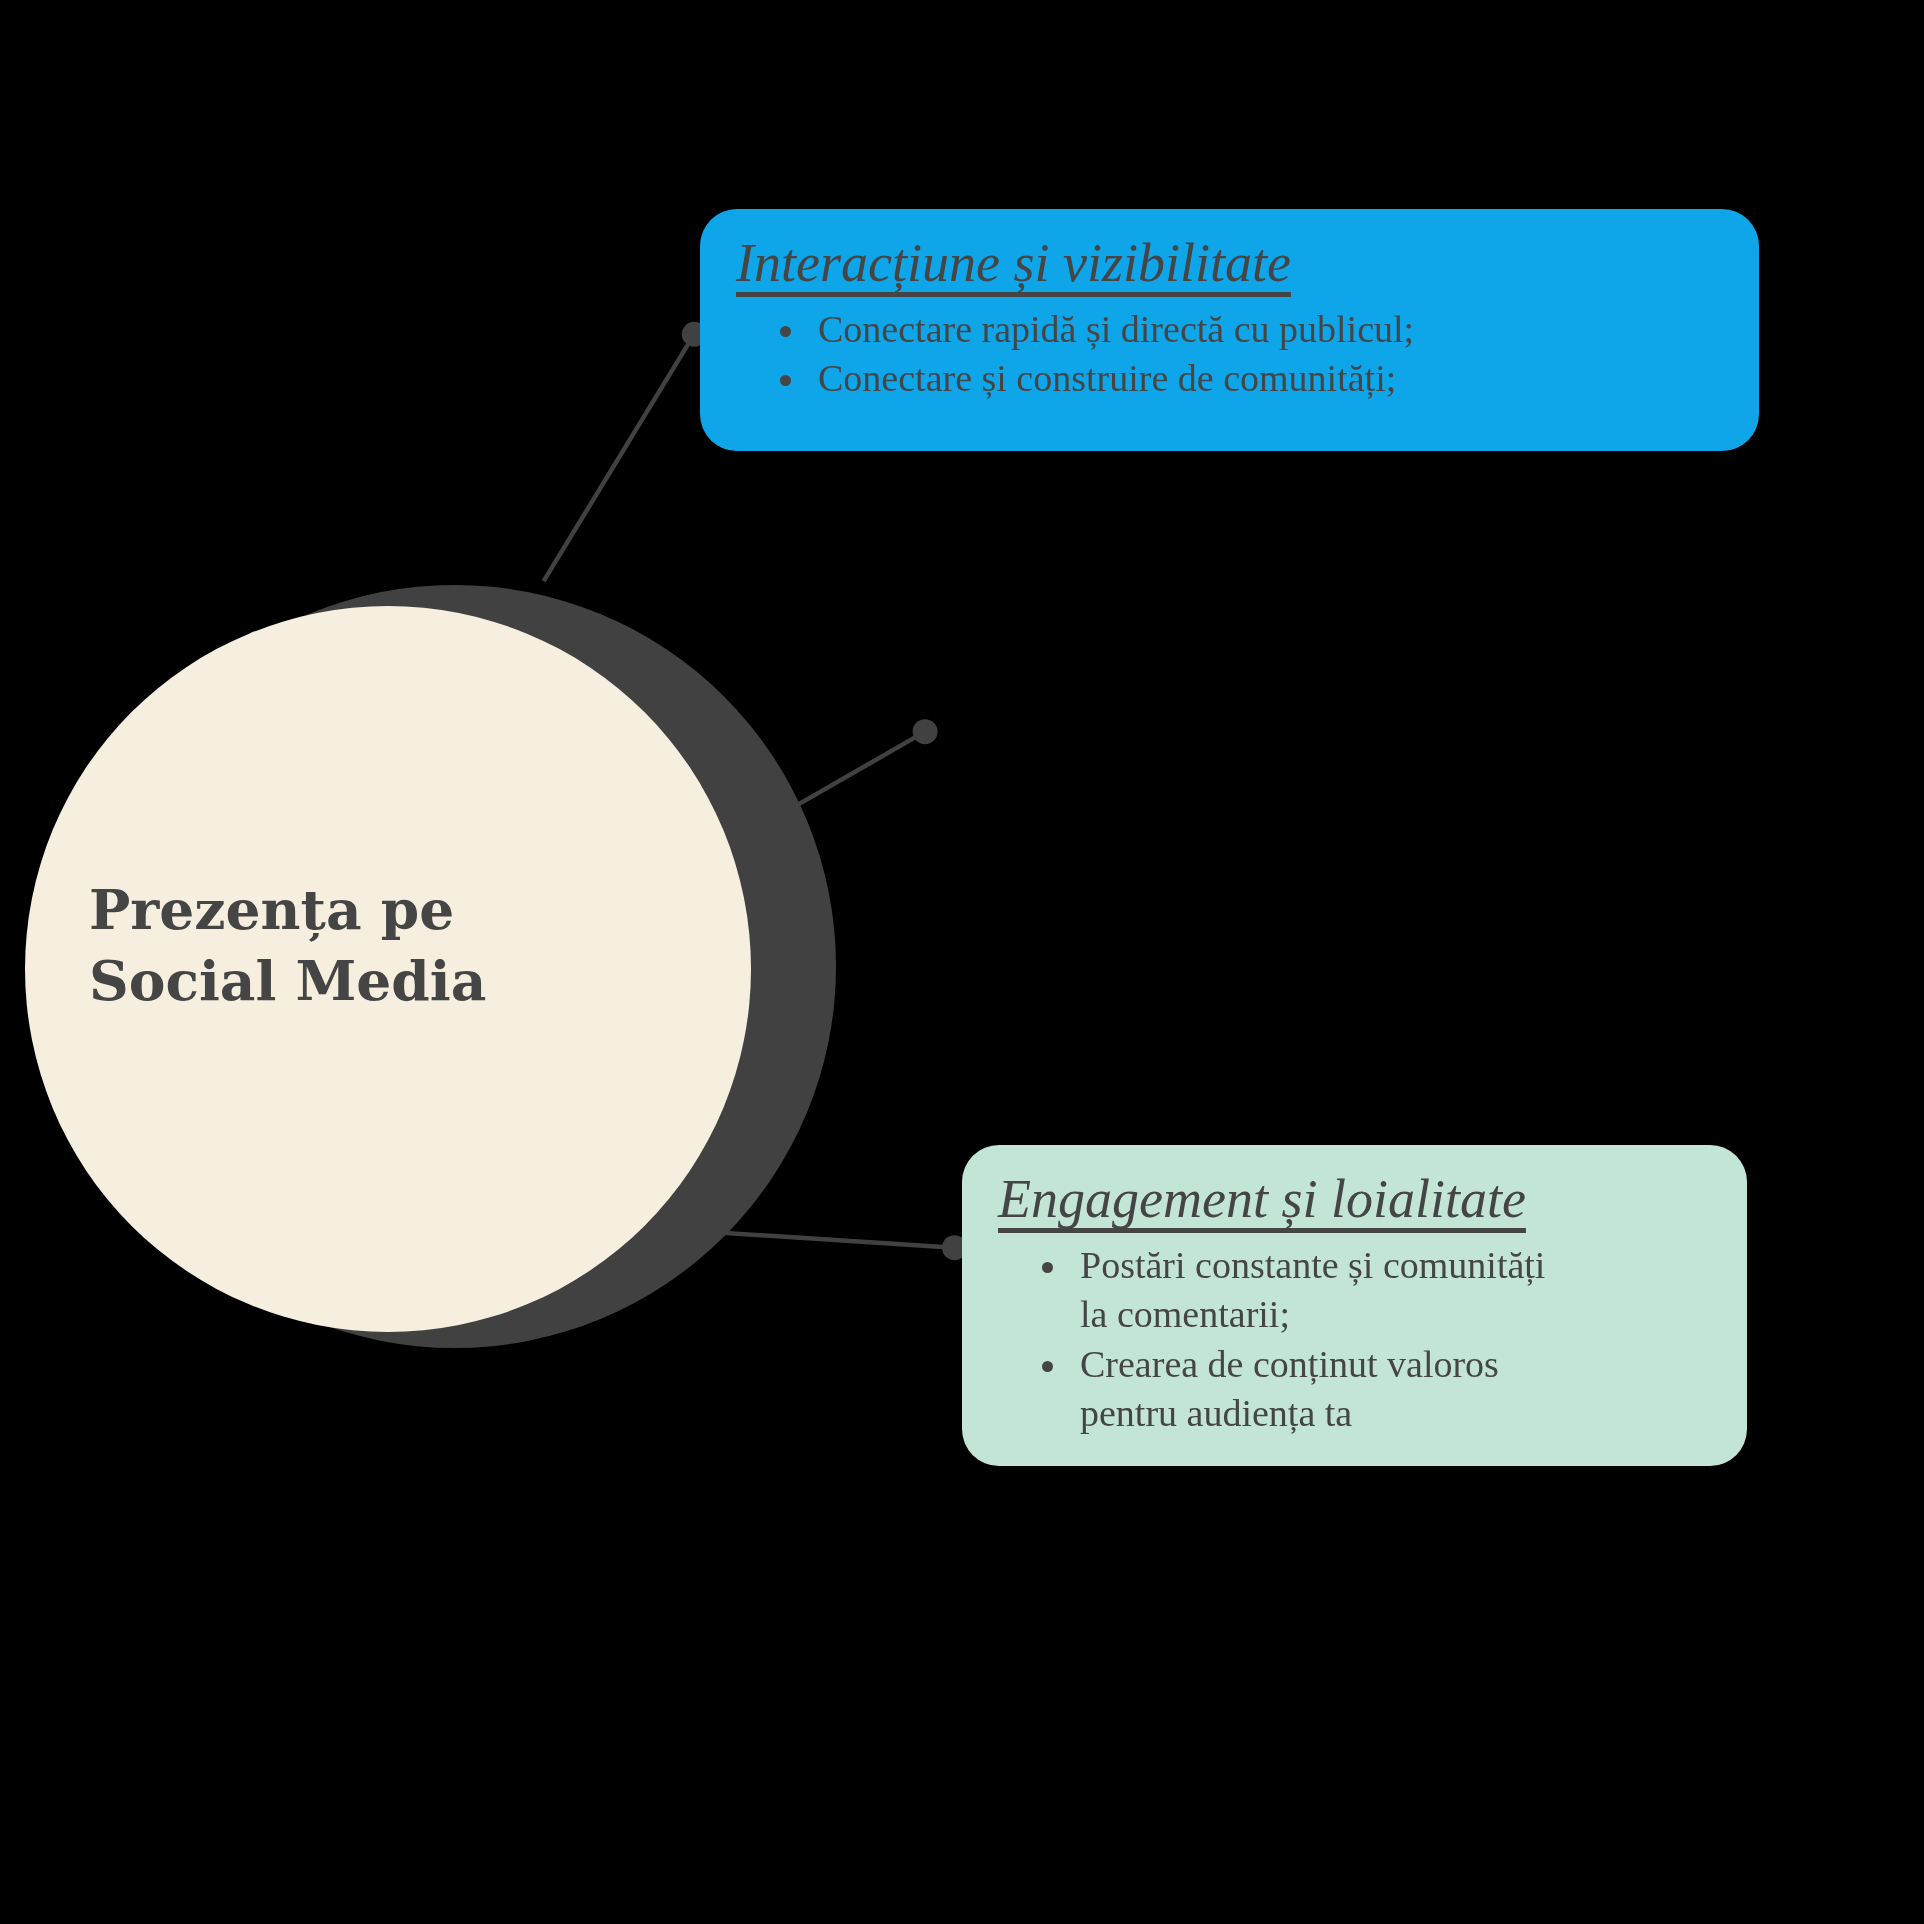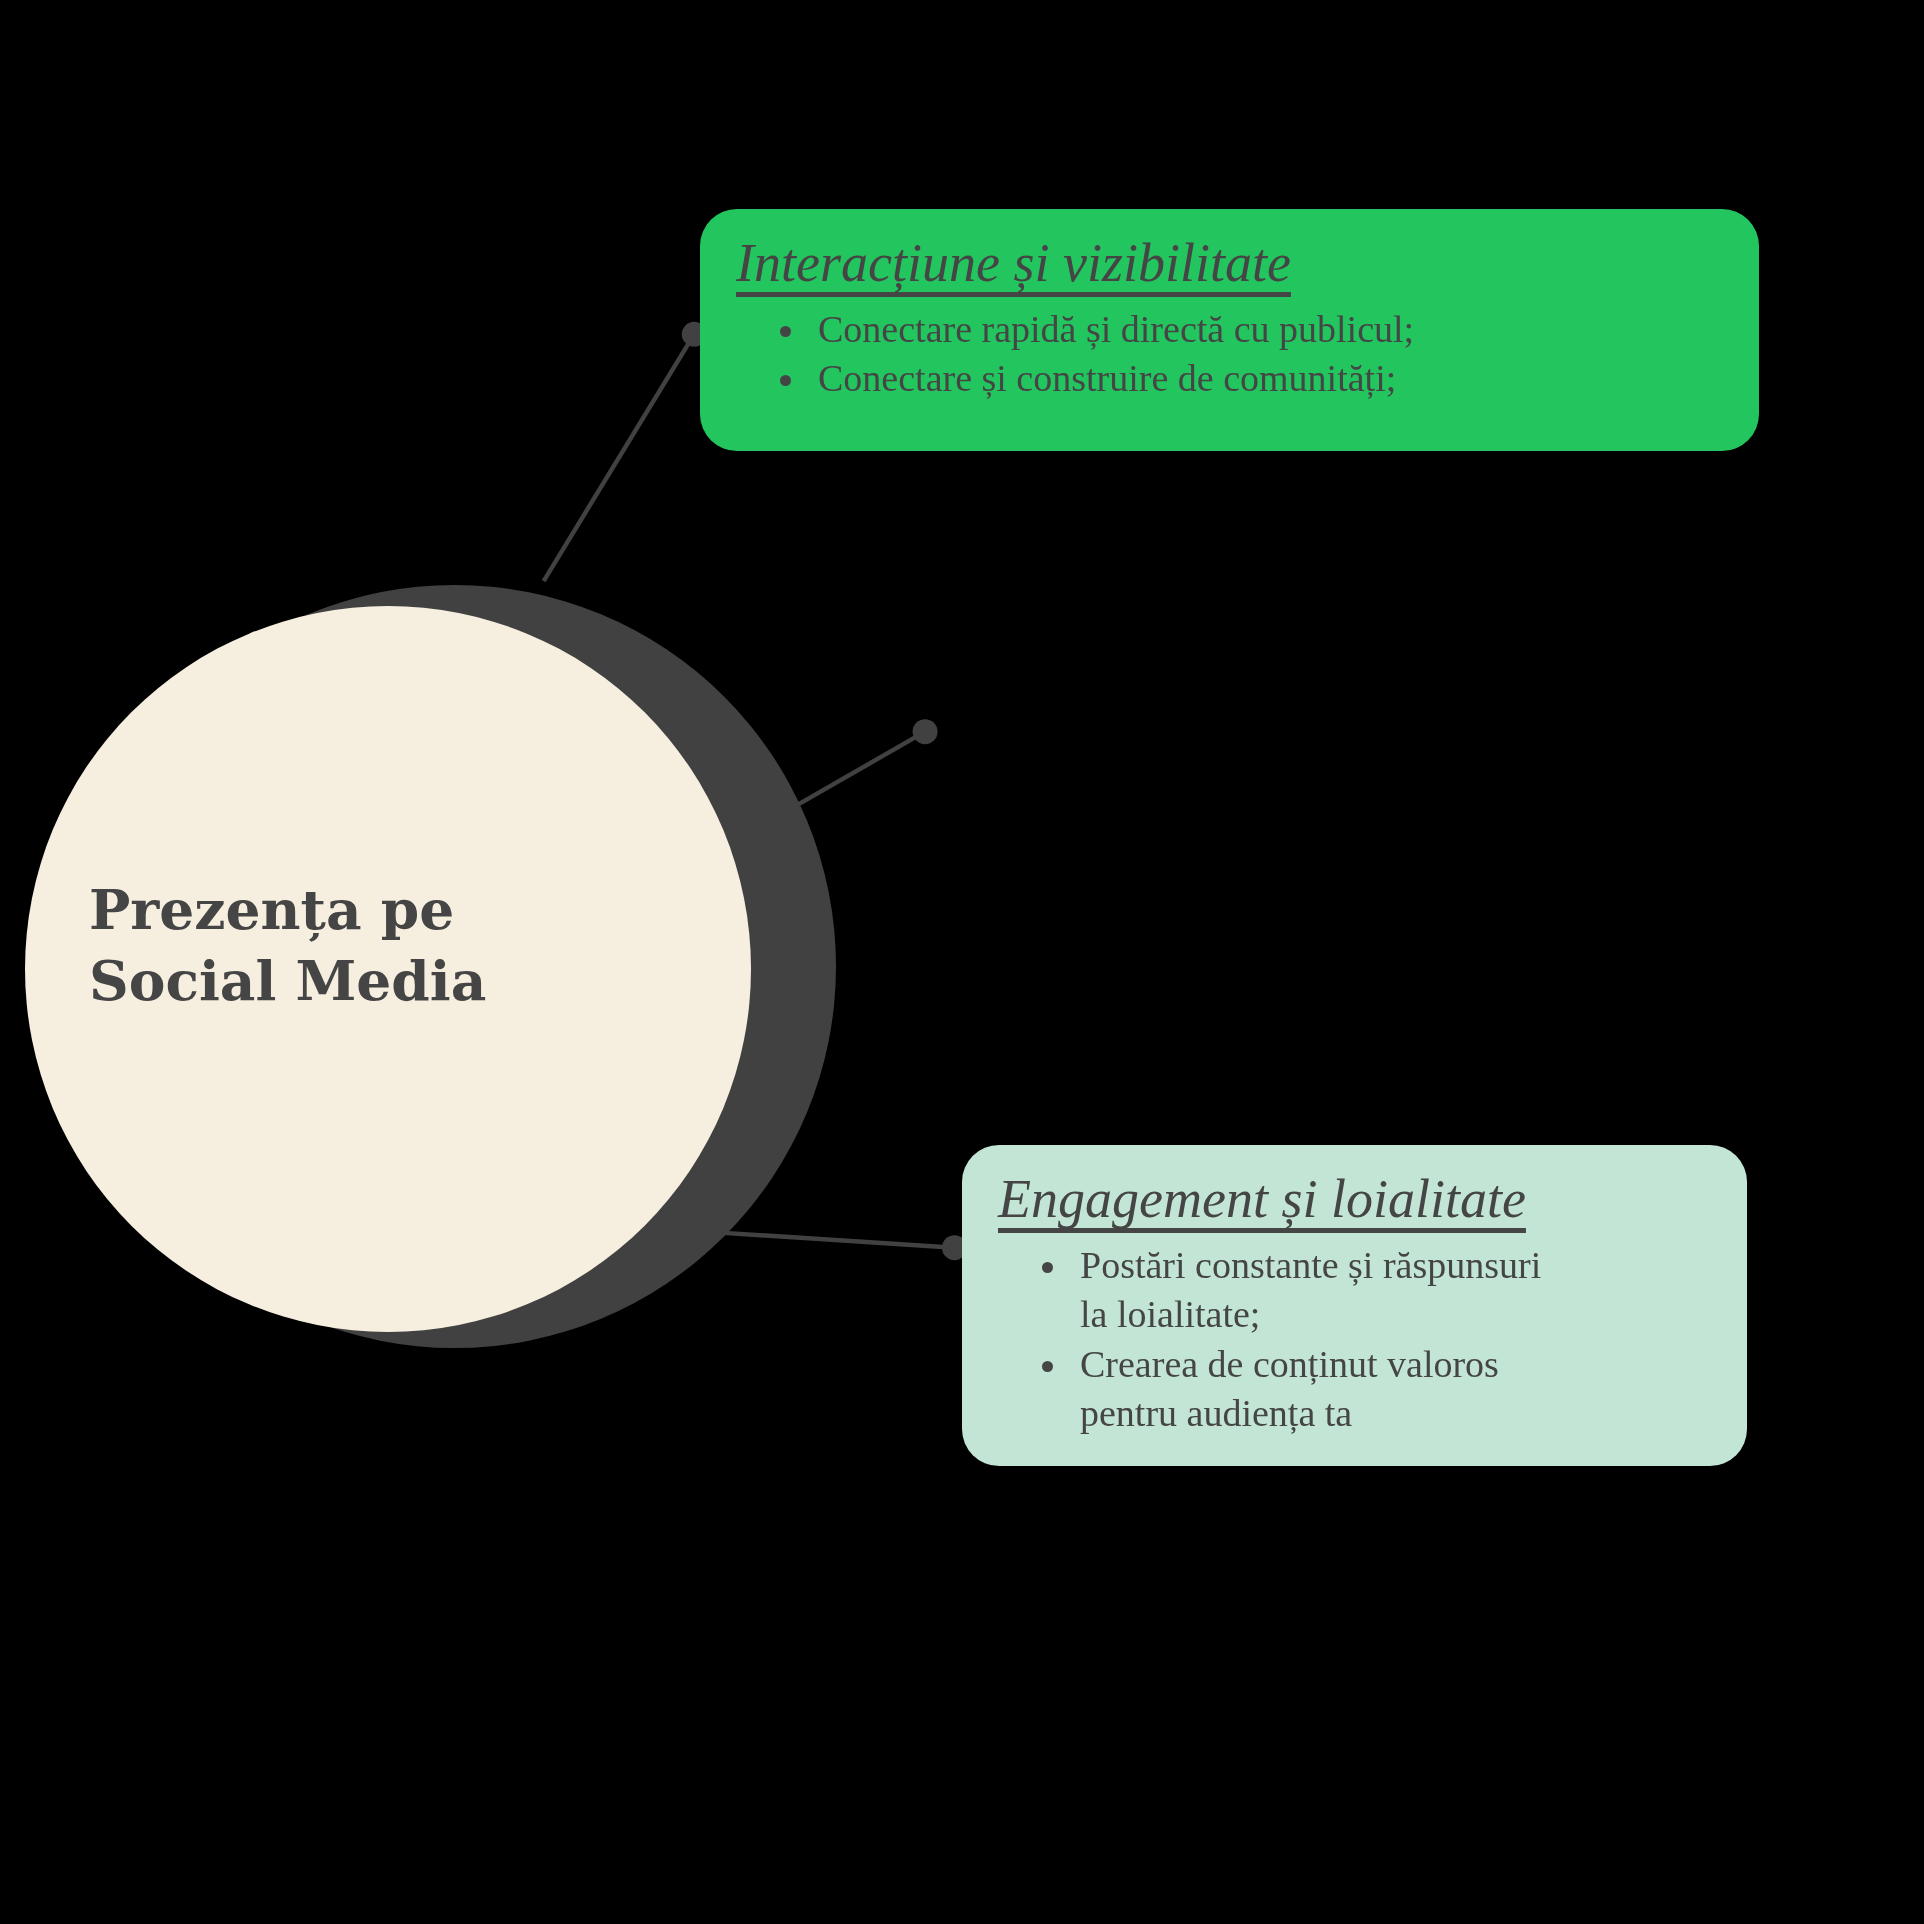--- a/index.html
+++ b/index.html
@@ -90,31 +90,31 @@
 
   <svg class="connectors" viewBox="0 0 2160 2160">
     <line x1="610" y1="652" x2="779" y2="375"></line>
     <circle cx="779" cy="375" r="14"></circle>
     <line x1="888" y1="907" x2="1038" y2="821"></line>
     <circle cx="1038" cy="821" r="14"></circle>
     <line x1="790" y1="1382" x2="1071" y2="1400"></line>
     <circle cx="1071" cy="1400" r="14"></circle>
   </svg>
 
-  <section class="card card--interactiune" style="background-color: #22c55e;">
+  <section class="card card--interactiune" style="background-color: #0ea5e9;">
     <h2 class="card-title">Interacțiune și vizibilitate</h2>
     <ul class="card-list">
       <li>Conectare rapidă și directă cu publicul;</li>
       <li>Conectare și construire de comunități;</li>
     </ul>
   </section>
 
 
   <section class="card card--engagement" style="background-color: rgb(194, 229, 213);">
     <h2 class="card-title">Engagement și loialitate</h2>
     <ul class="card-list">
-      <li>Postări constante și răspunsuri la loialitate;</li>
+      <li>Postări constante și comunități la comentarii;</li>
       <li>Crearea de conținut valoros pentru audiența ta</li>
     </ul>
   </section>
 
 </div>
 
 
 </body></html>

